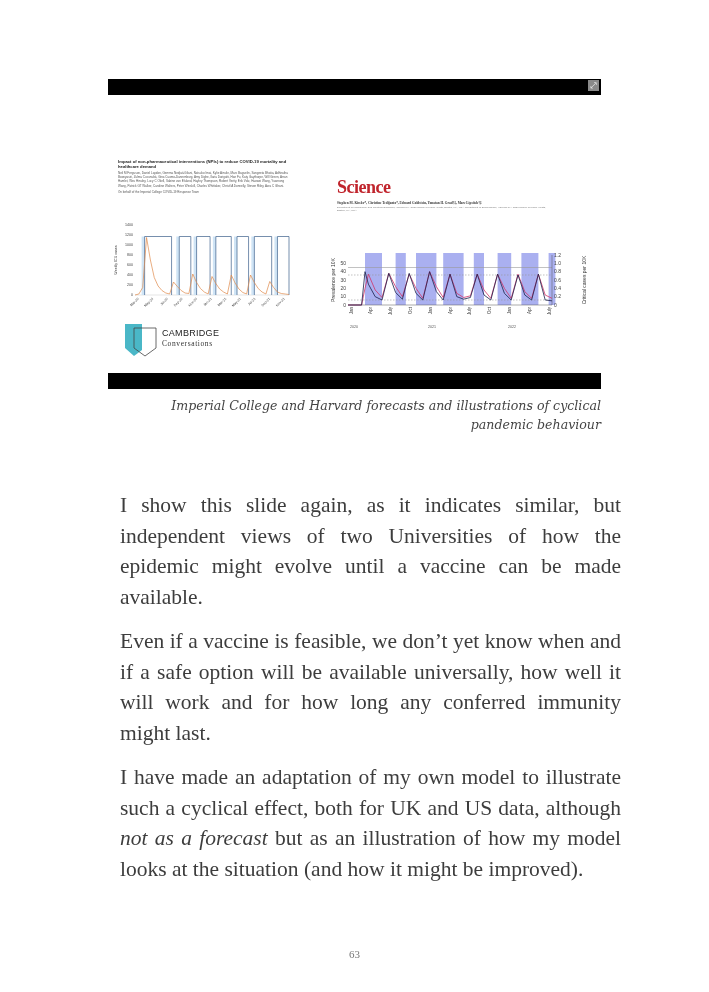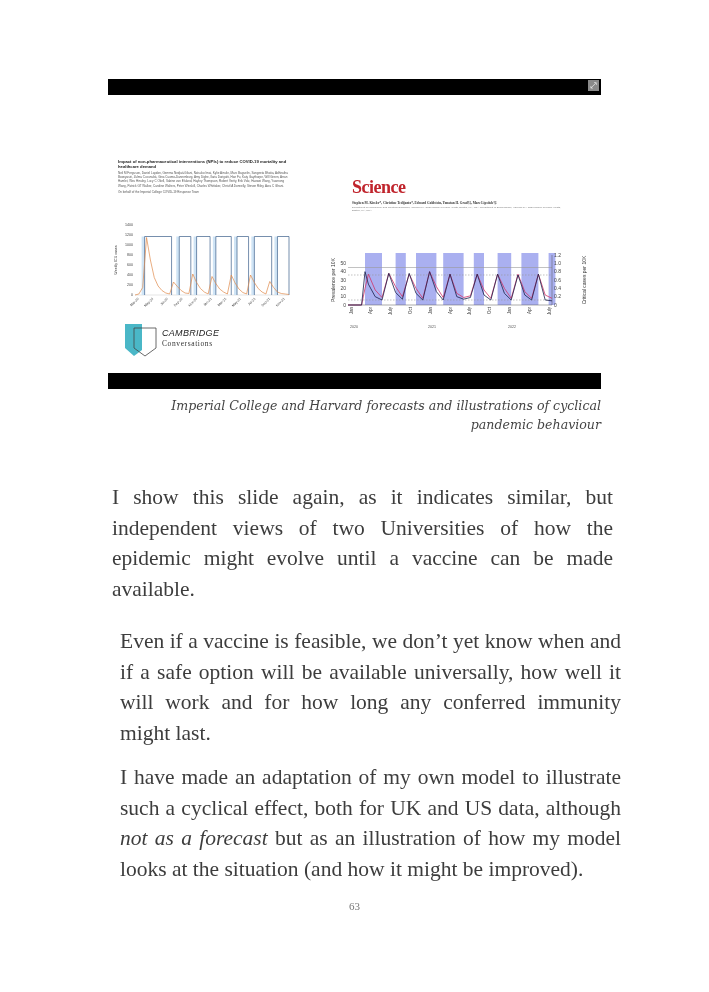--- a/index.html
+++ b/index.html
@@ -12,41 +12,41 @@
 
   .slide-title { position: absolute; left: 37px; top: 44px; font-family: "Liberation Sans", sans-serif; font-size: 19px; color: #111; letter-spacing: 0.1px; }
 
   .paper-left { position: absolute; left: 10px; top: 80px; width: 180px; }
   .pl-title { font-family: "Liberation Sans", sans-serif; font-size: 4.2px; font-weight: bold; color: #222; line-height: 5px; width: 170px; }
   .pl-authors { font-family: "Liberation Sans", sans-serif; font-size: 3px; color: #555; line-height: 4.2px; margin-top: 2px; width: 170px; }
   .pl-note { font-family: "Liberation Sans", sans-serif; font-size: 3px; color: #555; margin-top: 2px; }
 
   .chart-left { position: absolute; left: 5px; top: 140px; width: 180px; height: 100px; }
 
-  .paper-right { position: absolute; left: 244px; top: 98px; width: 240px; }
+  .paper-right { position: absolute; left: 229px; top: 98px; width: 240px; }
   .science-logo { font-family: "Liberation Serif", serif; font-weight: bold; color: #c0242c; font-size: 18px; letter-spacing: -0.5px; }
   .pr-title { font-family: "Liberation Serif", serif; font-weight: bold; font-size: 7.6px; color: #111; line-height: 9px; margin-top: 4px; }
   .pr-authors { font-family: "Liberation Serif", serif; font-size: 3.4px; font-weight: bold; color: #333; margin-top: 3px; }
   .pr-affil { font-family: "Liberation Sans", sans-serif; font-size: 2.5px; color: #777; line-height: 3.2px; margin-top: 1px; width: 210px; }
 
   .chart-right { position: absolute; left: 222px; top: 170px; width: 260px; height: 85px; }
 
   .cambridge-logo { position: absolute; left: 16px; top: 243px; width: 120px; height: 36px; }
-  .cam-text1 { position: absolute; left: 38px; top: 6px; font-family: "Liberation Sans", sans-serif; font-size: 9px; color: #222; letter-spacing: 0.3px; font-style: italic; }
+  .cam-text1 { position: absolute; left: 38px; top: 6px; font-family: "Liberation Sans", sans-serif; font-size: 9px; color: #222; letter-spacing: 0.3px; }
   .cam-text2 { position: absolute; left: 38px; top: 17px; font-family: Liberation Serif, serif; font-size: 7.5px; color: #333; letter-spacing: 0.6px; }
 
   .caption { position: absolute; left: 108px; top: 396px; width: 493px; text-align: right; font-family: "DejaVu Serif", serif; font-style: italic; font-size: 12.6px; line-height: 19px; color: #444; }
 
   .body-text { position: absolute; left: 104px; width: 501px; font-family: "Liberation Serif", serif; font-size: 21.5px; line-height: 30.5px; color: #3d3d3d; text-align: justify; text-align-last: left; }
   .p1 { top: 474px; }
   .p2 { top: 610px; }
   .p3 { top: 746px; }
   .body-text em { font-style: italic; }
 
-  .page-number { position: absolute; left: 0; width: 709px; top: 900px; text-align: center; font-family: "Liberation Serif", serif; font-size: 11px; color: #777; }
+  .page-number { position: absolute; left: 0; width: 709px; top: 948px; text-align: center; font-family: "Liberation Serif", serif; font-size: 11px; color: #777; }
 </style>
 </head>
 <body>
 
 <div class="slide">
   <div class="slide-topbar">
     <div class="expand-btn">⤢</div>
   </div>
 
 
@@ -155,17 +155,17 @@
     </svg>
     <div class="cam-text1">CAMBRIDGE</div>
     <div class="cam-text2">Conversations</div>
   </div>
 
   <div class="slide-bottombar"></div>
 </div>
 
 <div class="caption">Imperial College and Harvard forecasts and illustrations of cyclical pandemic behaviour</div>
 
-<p class="body-text p1" style="margin:8px">I show this slide again, as it indicates similar, but independent views of two Universities of how the epidemic might evolve until a vaccine can be made available.</p>
+<p class="body-text p1" style="margin:16px">I show this slide again, as it indicates similar, but independent views of two Universities of how the epidemic might evolve until a vaccine can be made available.</p>
 <p class="body-text p2" style="margin:16px">Even if a vaccine is feasible, we don’t yet know when and if a safe option will be available universally, how well it will work and for how long any conferred immunity might last.</p>
 <p class="body-text p3" style="margin:16px"><span>I have made an adaptation of my own model to illustrate such a cyclical effect, both for UK and US data, although </span><em>not as a forecast</em><span> but as an illustration of how my model looks at the situation (and how it might be improved).</span></p>
 
 <div class="page-number">63</div>
 
 </body></html>

